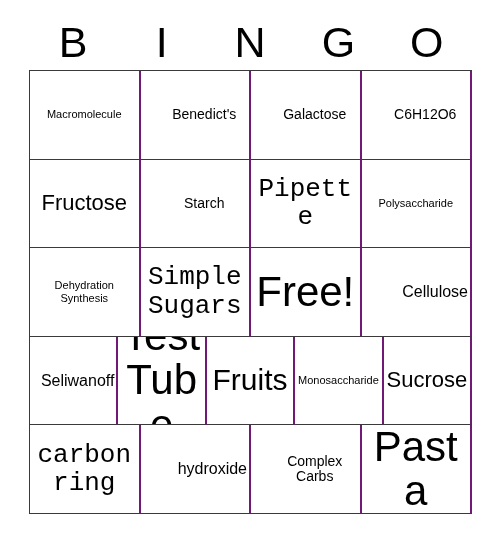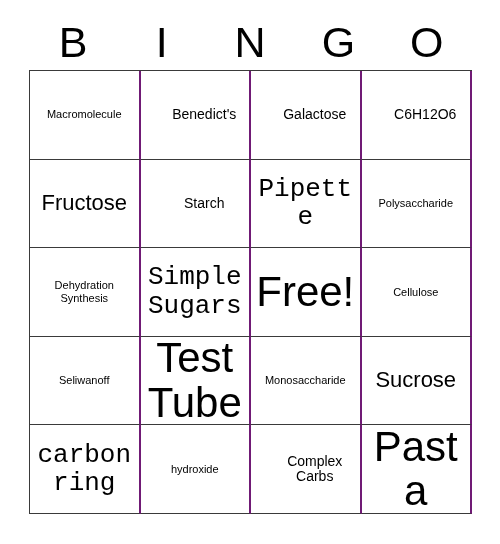--- a/index.html
+++ b/index.html
@@ -69,21 +69,21 @@
   .cell-text {
     display: block;
     width: 100%;
     line-height: 1.08;
     color: #000;
     word-break: break-word;
   }
 
   
   .fs-xs  { font-size: 11px;   line-height: 1.18; }
-  .fs-sm  { font-size: 11px; line-height: 1.12; }
+  .fs-sm  { font-size: 16px; line-height: 1.12; text-align: right; }
   .fs-md  { font-size: 14px;   line-height: 1.12; margin-left: 19px; }
   .fs-lg  { font-size: 22px;   line-height: 1.12; }
   .fs-xl  { font-size: 26px;   line-height: 1.1; font-family: Liberation Mono, monospace; }
   .fs-xxl { font-size: 30px;   line-height: 1.08; }
   .fs-hg  { font-size: 42px;   line-height: 1.06; }
 </style>
 </head>
 <body>
 
 <div id="bingo-card">
@@ -144,20 +144,23 @@
     </div>
 
     <div class="grid-row">
       <div class="cell">
         <span class="cell-text fs-sm">Seliwanoff</span>
       </div>
       <div class="cell">
         <span class="cell-text fs-hg">Test Tube</span>
       </div>
       <div class="cell">
+        <span class="cell-text fs-xxl">Fruits</span>
+      </div>
+      <div class="cell">
         <span class="cell-text fs-xs">Monosaccharide</span>
       </div>
       <div class="cell">
         <span class="cell-text fs-lg">Sucrose</span>
       </div>
     </div>
 
     <div class="grid-row">
       <div class="cell">
         <span class="cell-text fs-xl">carbon ring</span>

